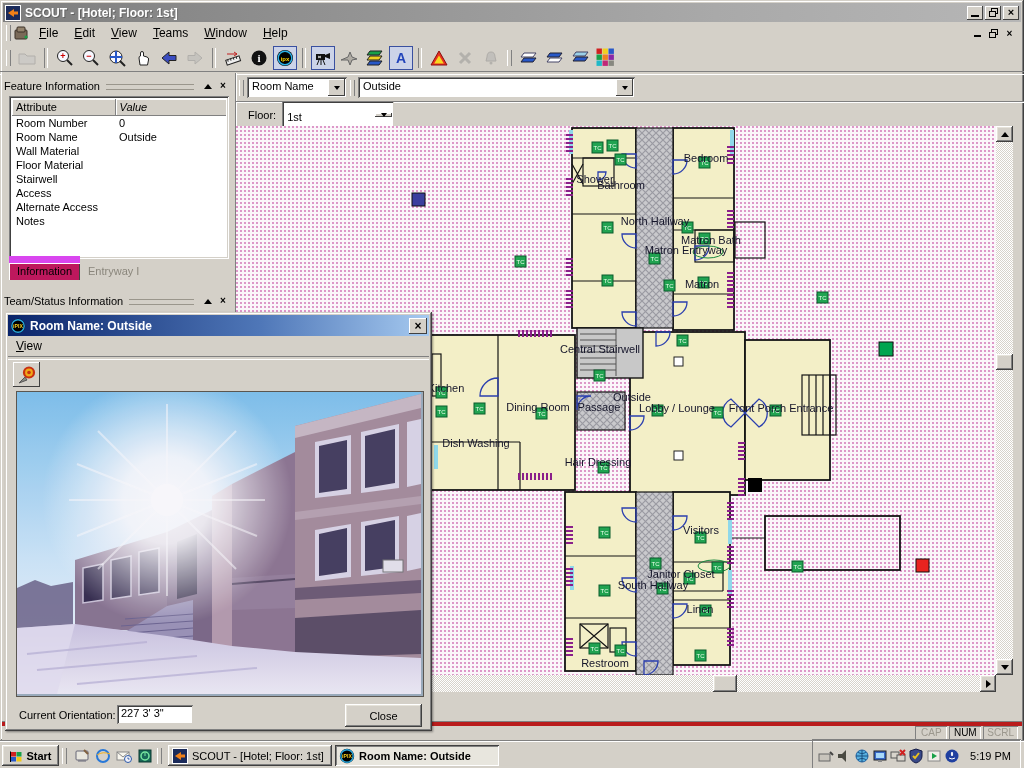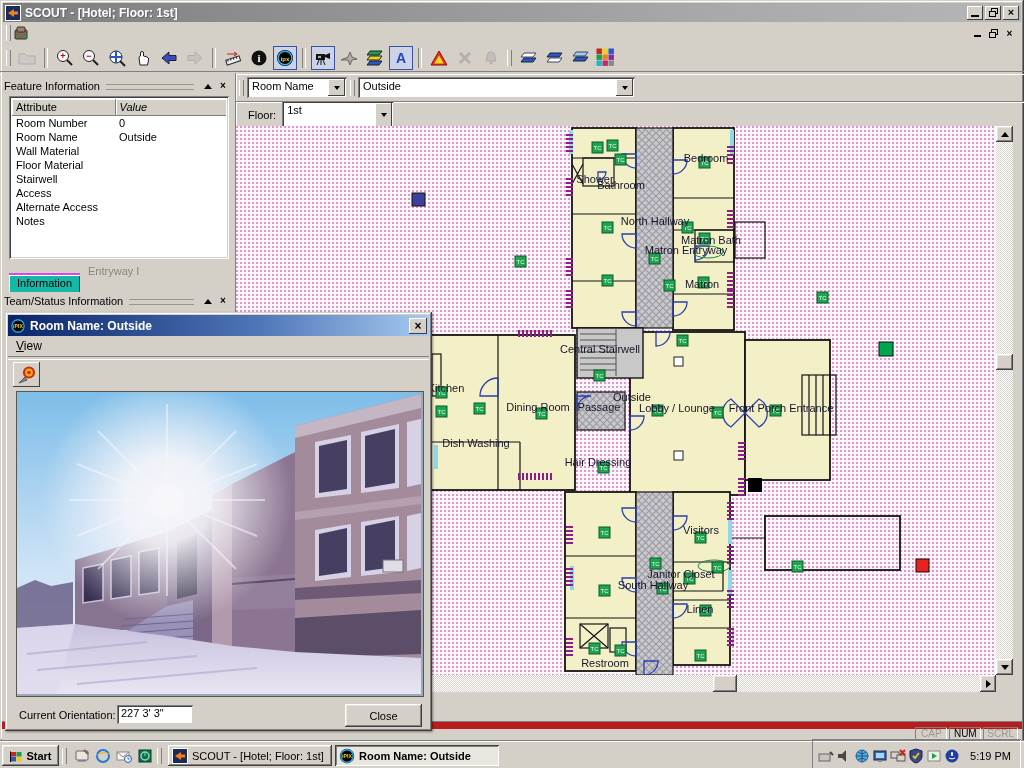--- a/index.html
+++ b/index.html
@@ -52,22 +52,22 @@
     padding:3px;box-sizing:border-box;overflow:hidden;}
   #feature-table table{border-collapse:collapse;width:100%;font-size:11px;}
   #feature-table th{background:#d4d0c8;font-weight:normal;text-align:left;height:16px;padding:0 4px;
     border-right:1px solid #808080;border-bottom:1px solid #808080;
     box-shadow:inset 1px 1px 0 #fff;}
   #feature-table th:last-child{border-right:none;font-style:italic;}
   #feature-table td{padding:0 4px;height:14px;white-space:nowrap;}
   #feature-table td.attr{width:95px;}
   #feature-tabs{position:absolute;left:7px;top:260px;width:222px;height:20px;display:flex;align-items:flex-end;}
   .tab{padding:2px 8px 3px;font-size:11px;}
-  .tab.active{background:#14b8a6;box-shadow:inset 1px 1px 0 #fff, inset -1px 0 0 #404040;
-    border-top:2px solid #d946ef;position:relative;top:12px;}
+  .tab.active{background:#be185d;box-shadow:inset 1px 1px 0 #fff, inset -1px 0 0 #404040;
+    border-top:7px solid #d946ef;position:relative;top:0;}
   .tab.inactive{color:#8a867c;}
   
   #selector-bar{position:absolute;left:236px;top:73px;width:788px;height:29px;display:flex;align-items:center;}
   #floor-bar{position:absolute;left:236px;top:102px;width:788px;height:24px;display:flex;align-items:center;
     border-top:1px solid #fff;box-shadow:0 -1px 0 #808080;}
   .combo{height:21px;background:#fff;display:flex;align-items:stretch;
     box-shadow:inset 1px 1px 0 #808080, inset -1px -1px 0 #d4d0c8, inset 2px 2px 0 #404040, inset -2px -2px 0 #fff;}
   .combo .cval{flex:1;padding:3px 4px 0 5px;font-size:11px;white-space:nowrap;overflow:hidden;}
   .combo .cbtn{width:17px;margin:2px;background:#d4d0c8;display:flex;align-items:center;justify-content:center;
     box-shadow:inset -1px -1px 0 #404040, inset 1px 1px 0 #fff;}
@@ -81,21 +81,21 @@
     box-shadow:inset -1px -1px 0 #404040, inset 1px 1px 0 #fff, inset -2px -2px 0 #808080, inset 2px 2px 0 #e6e3da;}
   .thumb{position:absolute;background:#d4d0c8;
     box-shadow:inset -1px -1px 0 #404040, inset 1px 1px 0 #fff, inset -2px -2px 0 #808080, inset 2px 2px 0 #e6e3da;}
   .tri{width:0;height:0;}
   .tri.up{border-left:4px solid transparent;border-right:4px solid transparent;border-bottom:5px solid #000;}
   .tri.dn{border-left:4px solid transparent;border-right:4px solid transparent;border-top:5px solid #000;}
   .tri.lf{border-top:4px solid transparent;border-bottom:4px solid transparent;border-right:5px solid #000;}
   .tri.rt{border-top:4px solid transparent;border-bottom:4px solid transparent;border-left:5px solid #000;}
   
   #status-bar{position:absolute;left:2px;top:722px;width:1020px;height:18px;background:#d4d0c8;
-    border-top:7px solid #b91c1c;box-shadow:0 -1px 0 #808080;display:flex;align-items:center;justify-content:flex-end;padding-right:4px;box-sizing:border-box;}
+    border-top:4px solid #b91c1c;box-shadow:0 -1px 0 #808080;display:flex;align-items:center;justify-content:flex-end;padding-right:4px;box-sizing:border-box;}
   .ind{height:14px;min-width:24px;margin-left:2px;padding:1px 4px 0;font-size:10px;text-align:center;
     box-shadow:inset 1px 1px 0 #808080, inset -1px -1px 0 #fff;}
   .ind.off{color:#9c988e;}
   
   #photo-dialog{position:absolute;left:5px;top:312px;width:427px;height:419px;background:#d4d0c8;
     box-shadow:inset -1px -1px 0 #404040, inset 1px 1px 0 #d4d0c8, inset -2px -2px 0 #808080, inset 2px 2px 0 #fff, 1px 1px 2px rgba(0,0,0,.4);
     z-index:30;}
   #dlg-titlebar{position:absolute;left:3px;top:3px;right:3px;height:21px;
     background:linear-gradient(90deg,#0a246a,#4f77b8 60%,#a6caf0);display:flex;align-items:center;padding:0 2px;}
   #dlg-titlebar .title{color:#fff;font-weight:bold;font-size:12px;margin-left:4px;flex:1;}
@@ -148,20 +148,21 @@
         </div>
     </div>
 
     <div id="menubar">
       <div class="grip-v"></div>
       <svg width="17" height="16" viewBox="0 0 17 16">
           <rect x="1" y="5" width="12" height="9" rx="1" fill="#7a6a58" stroke="#3a3026"></rect>
           <rect x="3" y="2" width="8" height="5" rx="1" fill="#94846e" stroke="#3a3026"></rect>
           <circle cx="12" cy="12" r="1.6" fill="#18a048"></circle>
         </svg>
+      <div id="menu-items"><span class="menu-item">File</span><span class="menu-item">Edit</span><span class="menu-item">View</span><span class="menu-item">Teams</span><span class="menu-item">Window</span><span class="menu-item">Help</span></div>
       <div id="mdi-controls">
         <div class="mdi-btn">
             <div style="width:7px;height:2px;background:#000;margin-top:6px;"></div>
           </div>
         <div class="mdi-btn">
             <svg width="9" height="9" viewBox="0 0 9 9">
               <rect x="2.5" y="0.5" width="6" height="5" fill="none" stroke="#000"></rect>
               <rect x="0.5" y="3.5" width="6" height="5" fill="#d4d0c8" stroke="#000"></rect>
             </svg>
           </div>
@@ -401,21 +402,21 @@
       <div class="grip-v"></div>
       <div class="combo" style="width:277px;">
         <div class="cval">Outside</div>
         <div class="cbtn">
             <div class="tri-dn"></div>
           </div>
       </div>
     </div>
     <div id="floor-bar">
       <span style="margin-left:12px;margin-right:6px;">Floor:</span>
-      <div class="combo" style="width:112px;height:28px;">
+      <div class="combo" style="width:112px;height:28px;align-items:center;">
         <div class="cval">1st</div>
         <div class="cbtn">
             <div class="tri-dn"></div>
           </div>
       </div>
     </div>
 
     <div id="map-area">
       <svg id="map-svg" width="760" height="549" viewBox="0 0 760 549">
         <defs>

